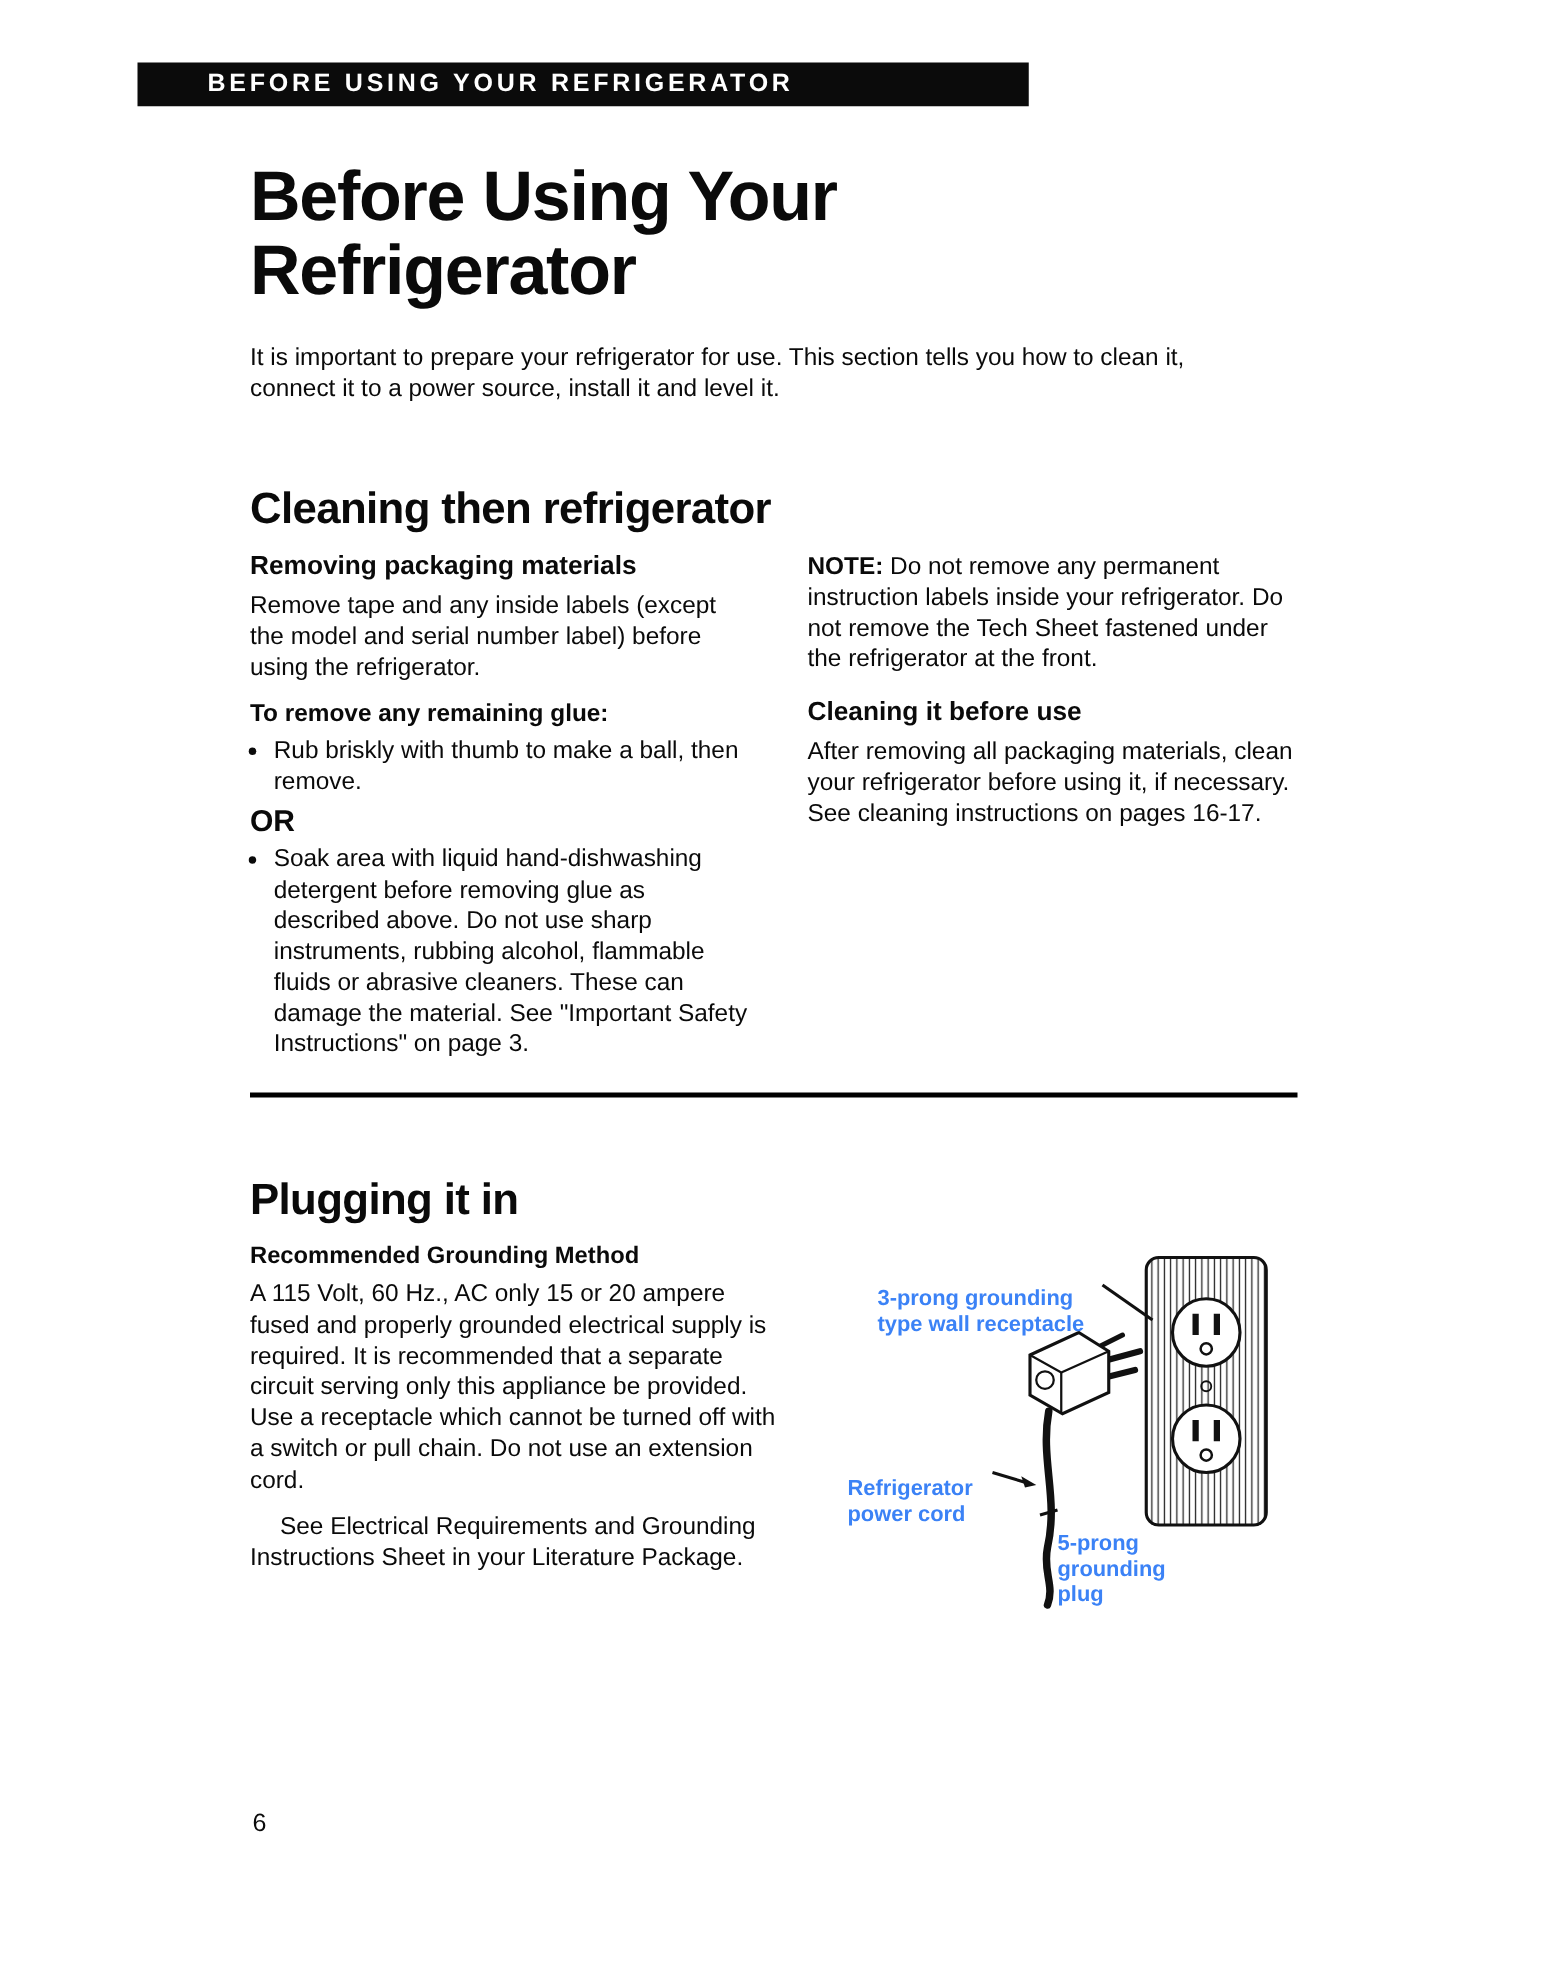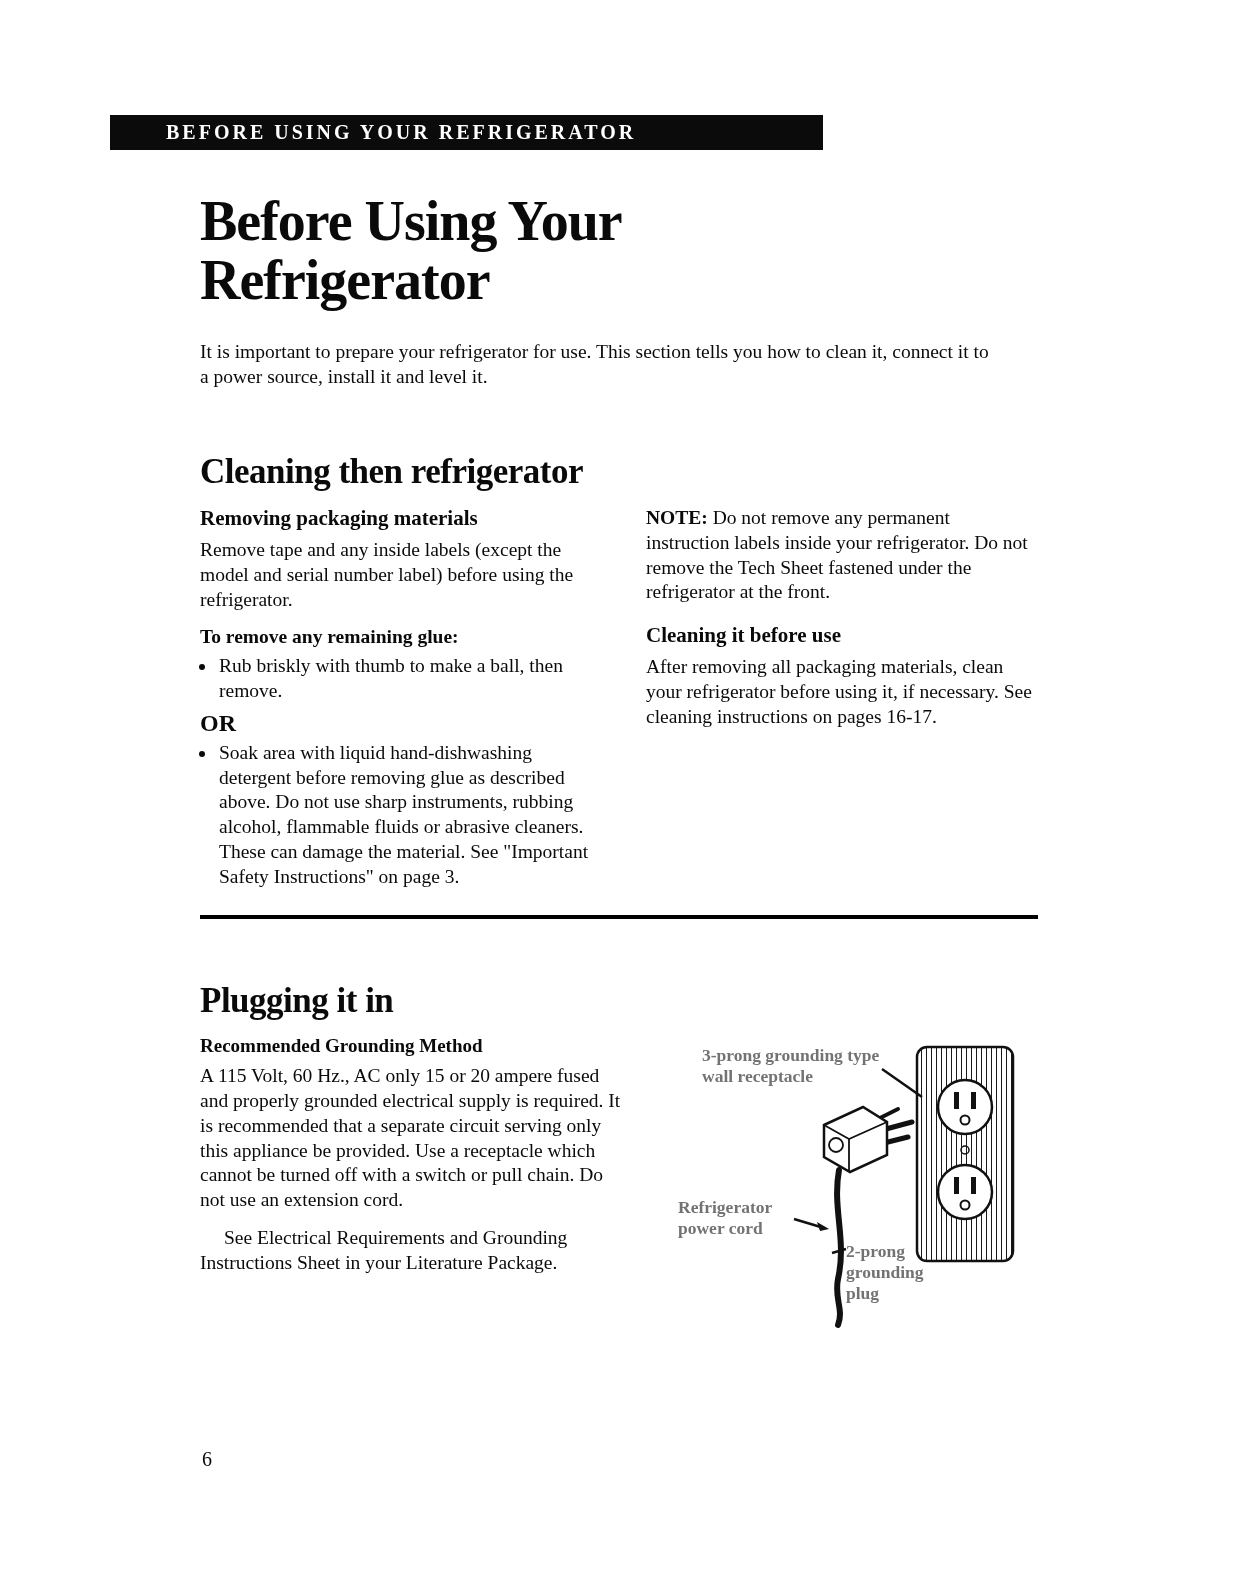--- a/index.html
+++ b/index.html
@@ -4,22 +4,22 @@
 <style>
   * { margin:0; padding:0; box-sizing:border-box; }
   html,body { background:#e8e8e8; }
   .page {
     position:relative;
     width:1245px;
     height:1572px;
     margin:0 auto;
     background:#ffffff;
     color:#0a0a0a;
-    font-family:Liberation Serif, serif;
-    padding-top:115px;
+    font-family:Liberation Sans, sans-serif;
+    padding-top:50px;
     overflow:hidden;
   }
   .header-bar {
     margin-left:110px;
     width:713px;
     height:35px;
     background:#0b0b0b;
     color:#ffffff;
     display:flex;
     align-items:center;
@@ -66,21 +66,22 @@
     width:404px;
     height:312px;
     margin-top:4px;
   }
   .fig-svg { position:absolute; left:0; top:0; }
   .fig-label {
     position:absolute;
     font-size:17.5px;
     font-weight:bold;
     line-height:1.18;
-    color:#737373;
+    color:#3b82f6;
+    margin-top:24px;
   }
   .label-receptacle { left:28px;  top:6px;   width:178px; }
   .label-cord       { left:4px;   top:158px; width:114px; }
   .label-plug       { left:172px; top:202px; width:106px; }
   .page-number {
     position:absolute;
     left:202px;
     top:1448px;
     font-size:20px;
   }
@@ -172,21 +173,21 @@
               <g>
                 <line x1="208" y1="30" x2="248" y2="58" stroke="#111" stroke-width="2.5"></line>
                 <line x1="120" y1="180" x2="150" y2="189" stroke="#111" stroke-width="2.5"></line>
                 <polygon points="155,190 143,183 146,192" fill="#111"></polygon>
                 <line x1="158" y1="214" x2="172" y2="210" stroke="#111" stroke-width="2.5"></line>
               </g>
             </svg>
 
             <div class="fig-label label-receptacle">3-prong grounding type wall receptacle</div>
             <div class="fig-label label-cord">Refrigerator power cord</div>
-            <div class="fig-label label-plug">2-prong grounding plug</div>
+            <div class="fig-label label-plug">5-prong grounding plug</div>
           </div>
         </div>
       </div>
     </section>
 
   </div>
 
   <div class="page-number">6</div>
 
 </div>

